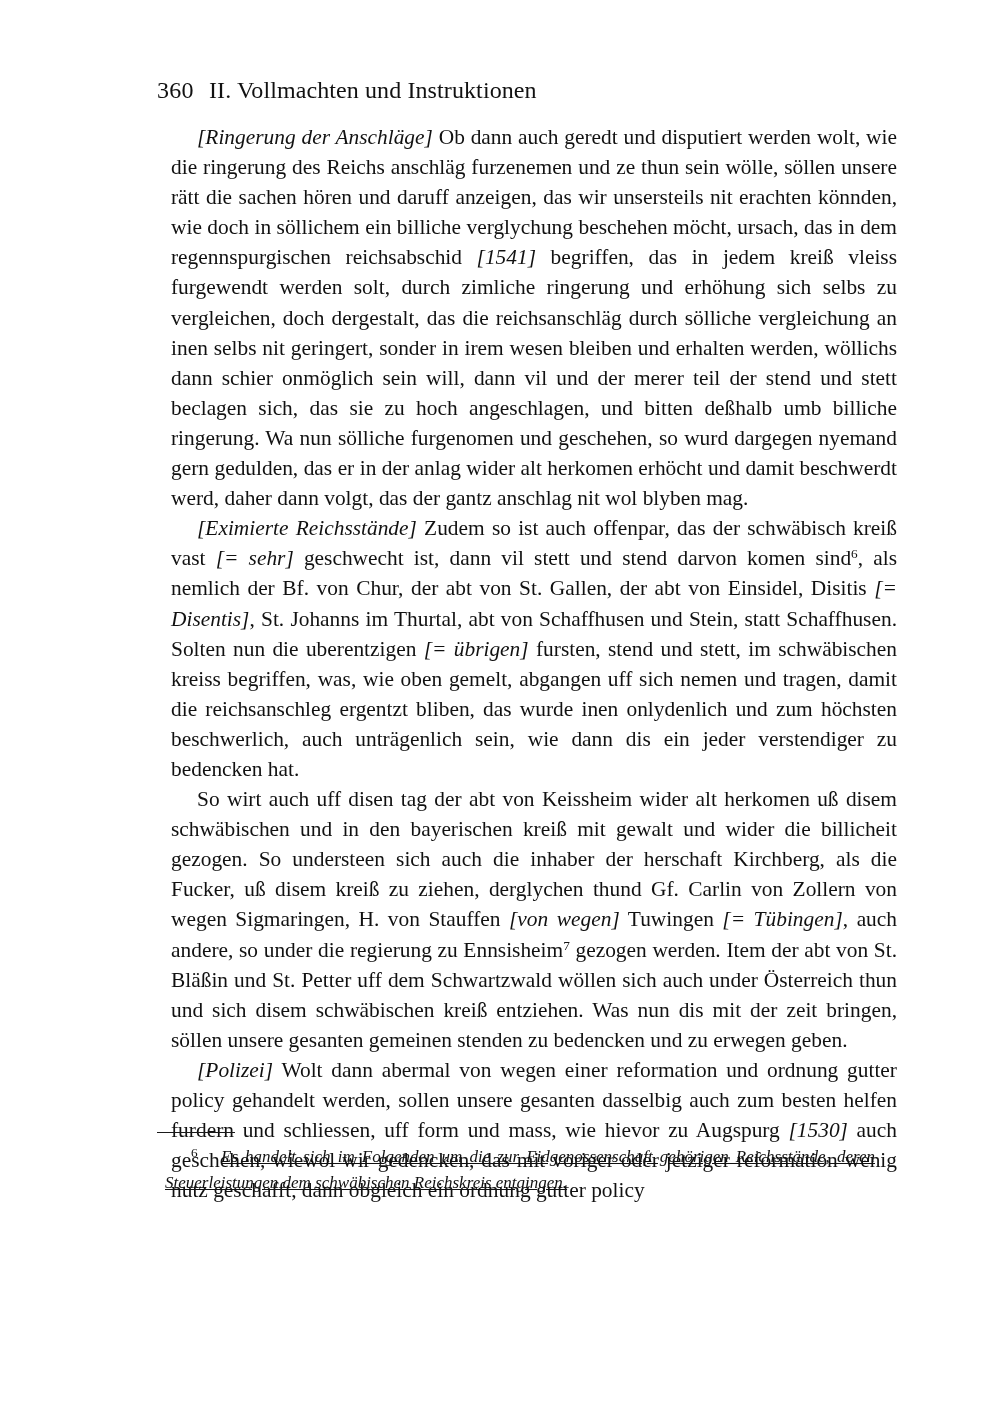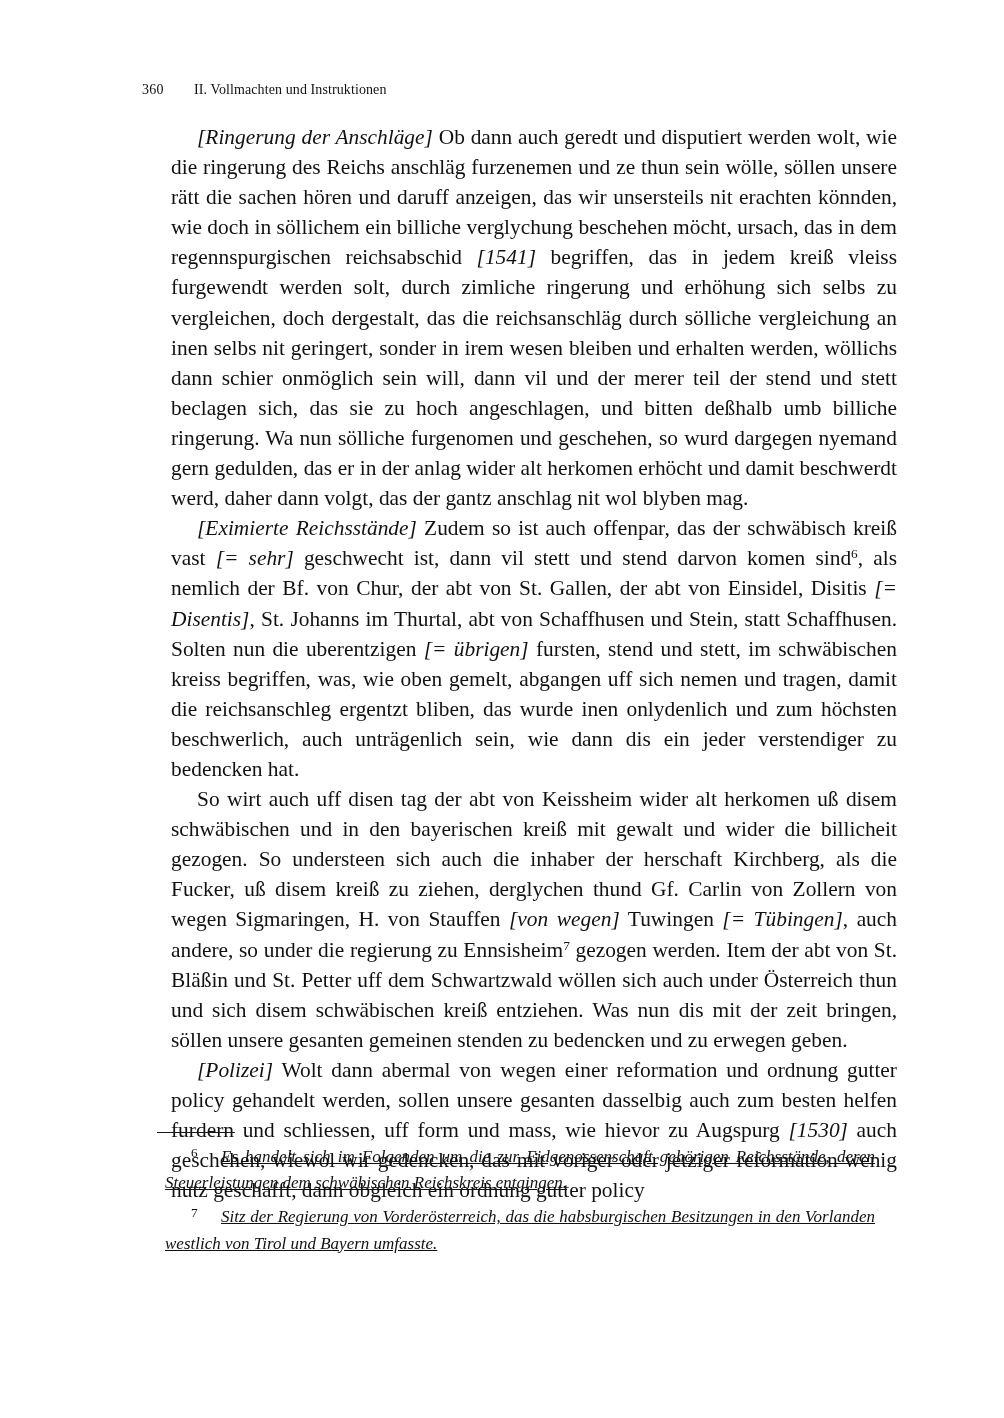--- a/index.html
+++ b/index.html
@@ -19,25 +19,25 @@
   .page {
     position: absolute;
     left: 0; top: 0;
     width: 1004px;
     height: 1418px;
     box-sizing: border-box;
   }
   
   .head {
     position: absolute;
-    left: 142px;
+    left: 157px;
     top: 76px;
     width: 723px;
     height: 28px;
-    font-size: 14px;
+    font-size: 24px;
     line-height: 28px;
   }
   .head .folio {
     position: absolute;
     left: 0;
     top: 0;
     letter-spacing: 0.2px;
   }
   .head .title {
     position: absolute;
@@ -130,16 +130,15 @@
 
     <p class="para"><em class="ed">[Polizei]</em><span> Wolt dann abermal von wegen einer reformation und ordnung gutter policy gehandelt werden, sollen unsere gesanten dasselbig auch zum besten helfen furdern und schliessen, uff form und mass, wie hievor zu Augspurg </span><em class="ed">[1530]</em><span> auch geschehen, wiewol wir gedencken, das mit voriger oder jetziger reformation wenig nutz geschafft, dann obgleich ein ordnung gutter policy</span></p>
 
   </div>
 
   <div class="footnotes">
     <div class="fn-rule"></div>
 
     <p class="footnote"><span class="marker"><sup>6</sup></span><span>Es handelt sich im Folgenden um die zur Eidgenossenschaft gehörigen Reichsstände, deren Steuerleistungen dem schwäbischen Reichskreis entgingen.</span></p>
 
-    <p class="footnote"><span class="marker"><sup>7</sup></span><span>Sitz der Regierung von Vorderösterreich, das die habsburgischen Besitzungen in den Vorlanden westlich von Tirol und Bayern umfasste.</span></p>
   </div>
 
 </div>
 
 </body></html>

